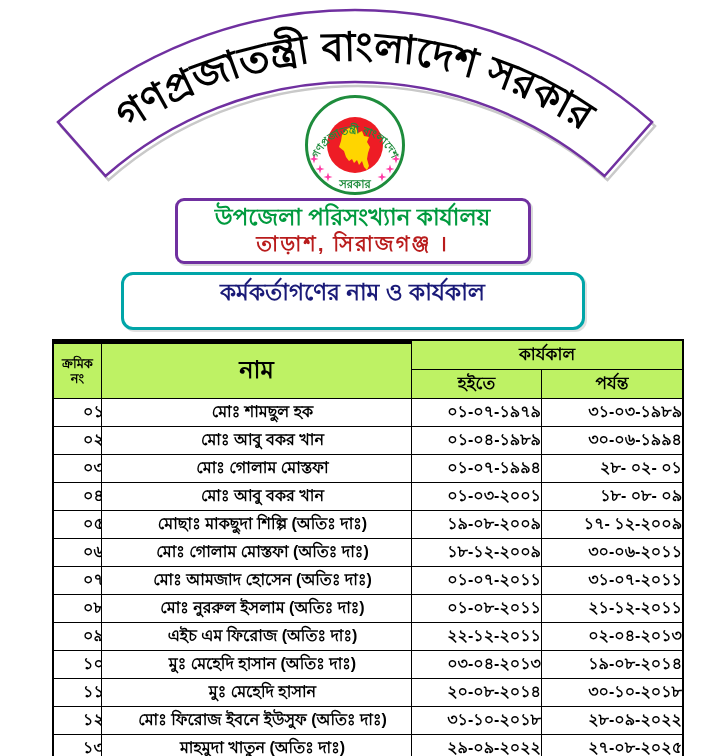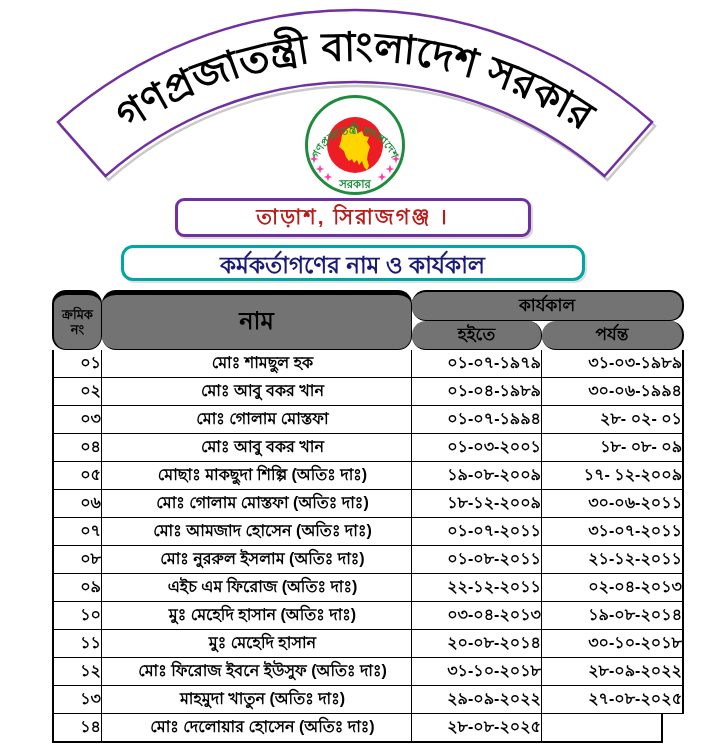--- a/index.html
+++ b/index.html
@@ -23,51 +23,51 @@
     width:356px;margin:0 auto;border:3px solid var(--purple);
     border-radius:9px;text-align:center;padding:3px 6px 5px 6px;
     background:#fff;box-shadow:2px 2px 0 #d9d9d9;
   }
   .office-line1{color:var(--green);font-size:23px;font-weight:bold;line-height:27px;}
   .office-line2{color:#b91c1c;font-size:21px;font-weight:bold;line-height:25px;letter-spacing:2px;}
 
   
   .section-box{
     width:464px;margin:8px auto 0 auto;border:3px solid var(--teal);
-    border-radius:12px;text-align:center;padding:4px 4px 0 4px;
+    border-radius:12px;text-align:center;padding:4px 4px 22px 4px;
     background:#fff;box-shadow:2px 2px 0 #e0e0e0;
   }
   .section-title{color:var(--navy);font-size:23px;font-weight:bold;line-height:26px;}
 
   
   table.officers{
     border-collapse:separate;border-spacing:0;margin:9px 0 0 52px;
     table-layout:fixed;width:632px;
   }
   .officers th,.officers td{
     border-right:1.5px solid var(--border-black);
     border-bottom:1.5px solid var(--border-black);
     font-weight:bold;overflow:hidden;white-space:nowrap;
   }
-  .officers th{background:#737373;border-radius:14px;}
+  .officers th{background:#bef264;}
   .officers col.c-sl{width:50px;}
   .officers col.c-nm{width:310px;}
   .officers col.c-fr{width:130px;}
   .officers col.c-to{width:142px;}
 
   .officers th.h-serial{border-left:2.5px solid var(--border-black);border-top:5px solid var(--border-black);
     font-size:13px;line-height:15px;text-align:center;vertical-align:middle;}
   .officers th.h-name{border-top:5px solid var(--border-black);font-size:24px;text-align:center;vertical-align:middle;}
   .officers th.h-tenure{border-top:2.5px solid var(--border-black);border-right:2.5px solid var(--border-black);
     font-size:17px;height:23px;}
   .officers th.h-from{font-size:17px;height:23px;text-align:center;}
   .officers th.h-to{font-size:17px;border-right:2.5px solid var(--border-black);text-align:center;}
 
   .officers td{font-size:16px;height:28px;vertical-align:middle;}
-  .officers td.sl{border-left:2.5px solid var(--border-black);text-align:right;}
+  .officers td.sl{border-left:2.5px solid var(--border-black);text-align:left;padding-left:29px;}
   .officers td.nm{text-align:center;padding-left:12px;}
   .officers td.dt{text-align:right;}
   .officers td.to-cell{border-right:2.5px solid var(--border-black);}
   .officers tbody tr:last-child td{border-bottom:2.5px solid var(--border-black);}
 
   
   .officers td.to-cell .inset-line{display:none;}
   .officers tbody tr:last-child td.to-cell{border-right:none;border-bottom:none;position:relative;}
   .officers tbody tr:last-child td.to-cell .inset-line{
     display:block;position:absolute;left:0;top:0;bottom:0;width:85%;
@@ -108,20 +108,21 @@
         <use href="#star4" x="-35" y="24"></use>
         <use href="#star4" x="-27" y="32"></use>
         <use href="#star4" x="41" y="14"></use>
         <use href="#star4" x="35" y="24"></use>
         <use href="#star4" x="27" y="32"></use>
       </g>
     </g>
   </svg>
 
   <div class="office-box">
+    <div class="office-line1">উপজেলা পরিসংখ্যান কার্যালয়</div>
     <div class="office-line2">তাড়াশ, সিরাজগঞ্জ ।</div>
   </div>
 
   <div class="section-box">
     <div class="section-title">কর্মকর্তাগণের নাম ও কার্যকাল</div>
   </div>
 
   <table class="officers">
     <colgroup>
       <col class="c-sl">

